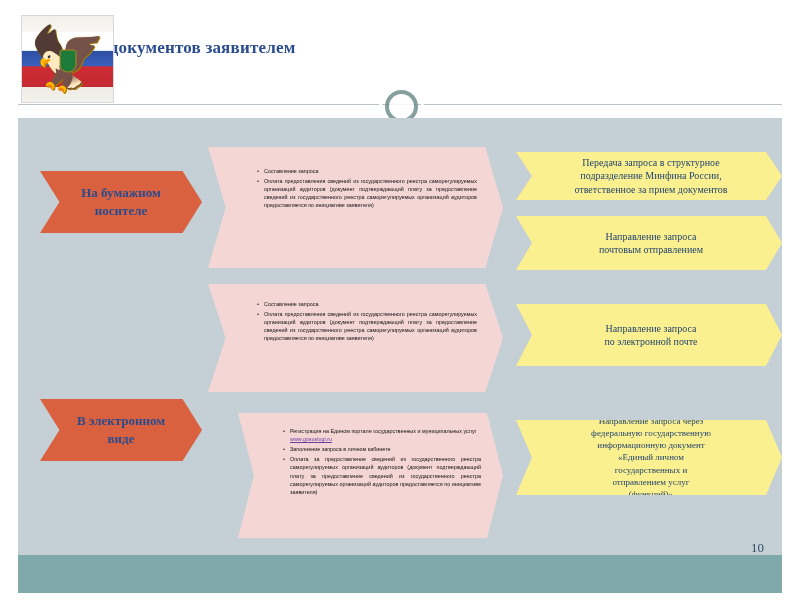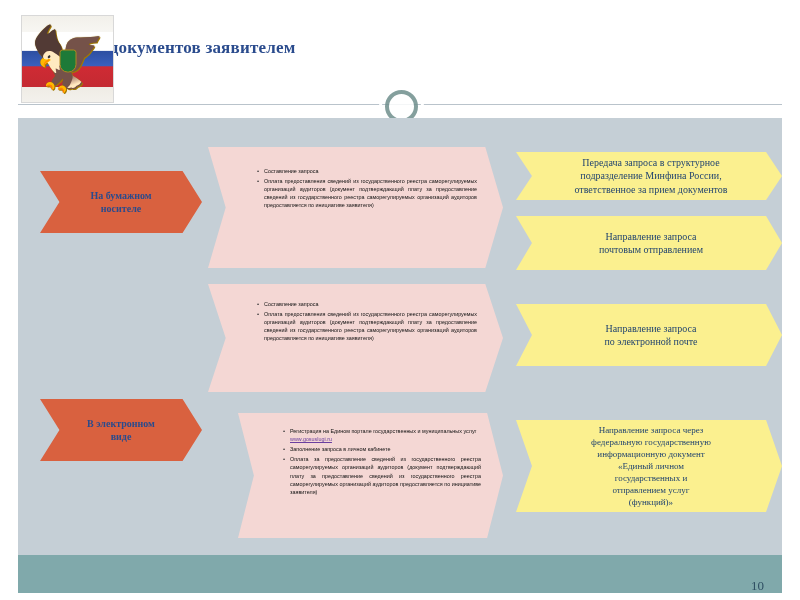--- a/index.html
+++ b/index.html
@@ -96,42 +96,42 @@
     background: #c5cfd6;
   }
   .footer-band {
     position: absolute;
     left: 18px; top: 555px;
     width: 764px; height: 38px;
     background: #80a9ab;
   }
   .page-num {
     position: absolute;
-    right: 36px; top: 578px;
+    right: 36px; top: 540px;
     font-family: "Liberation Serif", serif;
     font-size: 13px;
     color: #2f4f63;
     margin-left: 18px;
   }
 
   
   .chev {
     position: absolute;
     display: flex;
     align-items: center;
     justify-content: center;
     text-align: center;
     clip-path: polygon(0% 0%, 88% 0%, 100% 50%, 88% 100%, 0% 100%, 12% 50%);
   }
   .chev-red {
     background: #d9613f;
     color: #2a4b8d;
     font-family: "Liberation Serif", serif;
     font-weight: bold;
-    font-size: 10px;
+    font-size: 13px;
     line-height: 1.35;
   }
   .chev-pink {
     background: #f4d7d4;
     color: #111111;
     clip-path: polygon(0% 0%, 94% 0%, 100% 50%, 94% 100%, 0% 100%, 6% 50%);
     display: block;
   }
   .chev-yellow {
     background: #fbf08f;
@@ -244,21 +244,21 @@
       </div>
     </div>
 
     <div class="chev chev-yellow" style="left:498px; top:186px; width:266px; height:62px;">
       <div class="yellow-text">
         <div>Направление запроса</div>
         <div>по электронной почте</div>
       </div>
     </div>
 
-    <div class="chev chev-yellow tall" style="left:498px; top:302px; width:266px; height:92px;">
+    <div class="chev chev-yellow tall" style="left:498px; top:302px; width:266px; height:75px;">
       <div class="yellow-text">
         <div>Направление запроса через</div>
         <div>федеральную государственную</div>
         <div>информационную документ</div>
         <div>«Единый личном</div>
         <div>государственных и</div>
         <div>отправлением услуг</div>
         <div>(функций)»</div>
       </div>
     </div>

